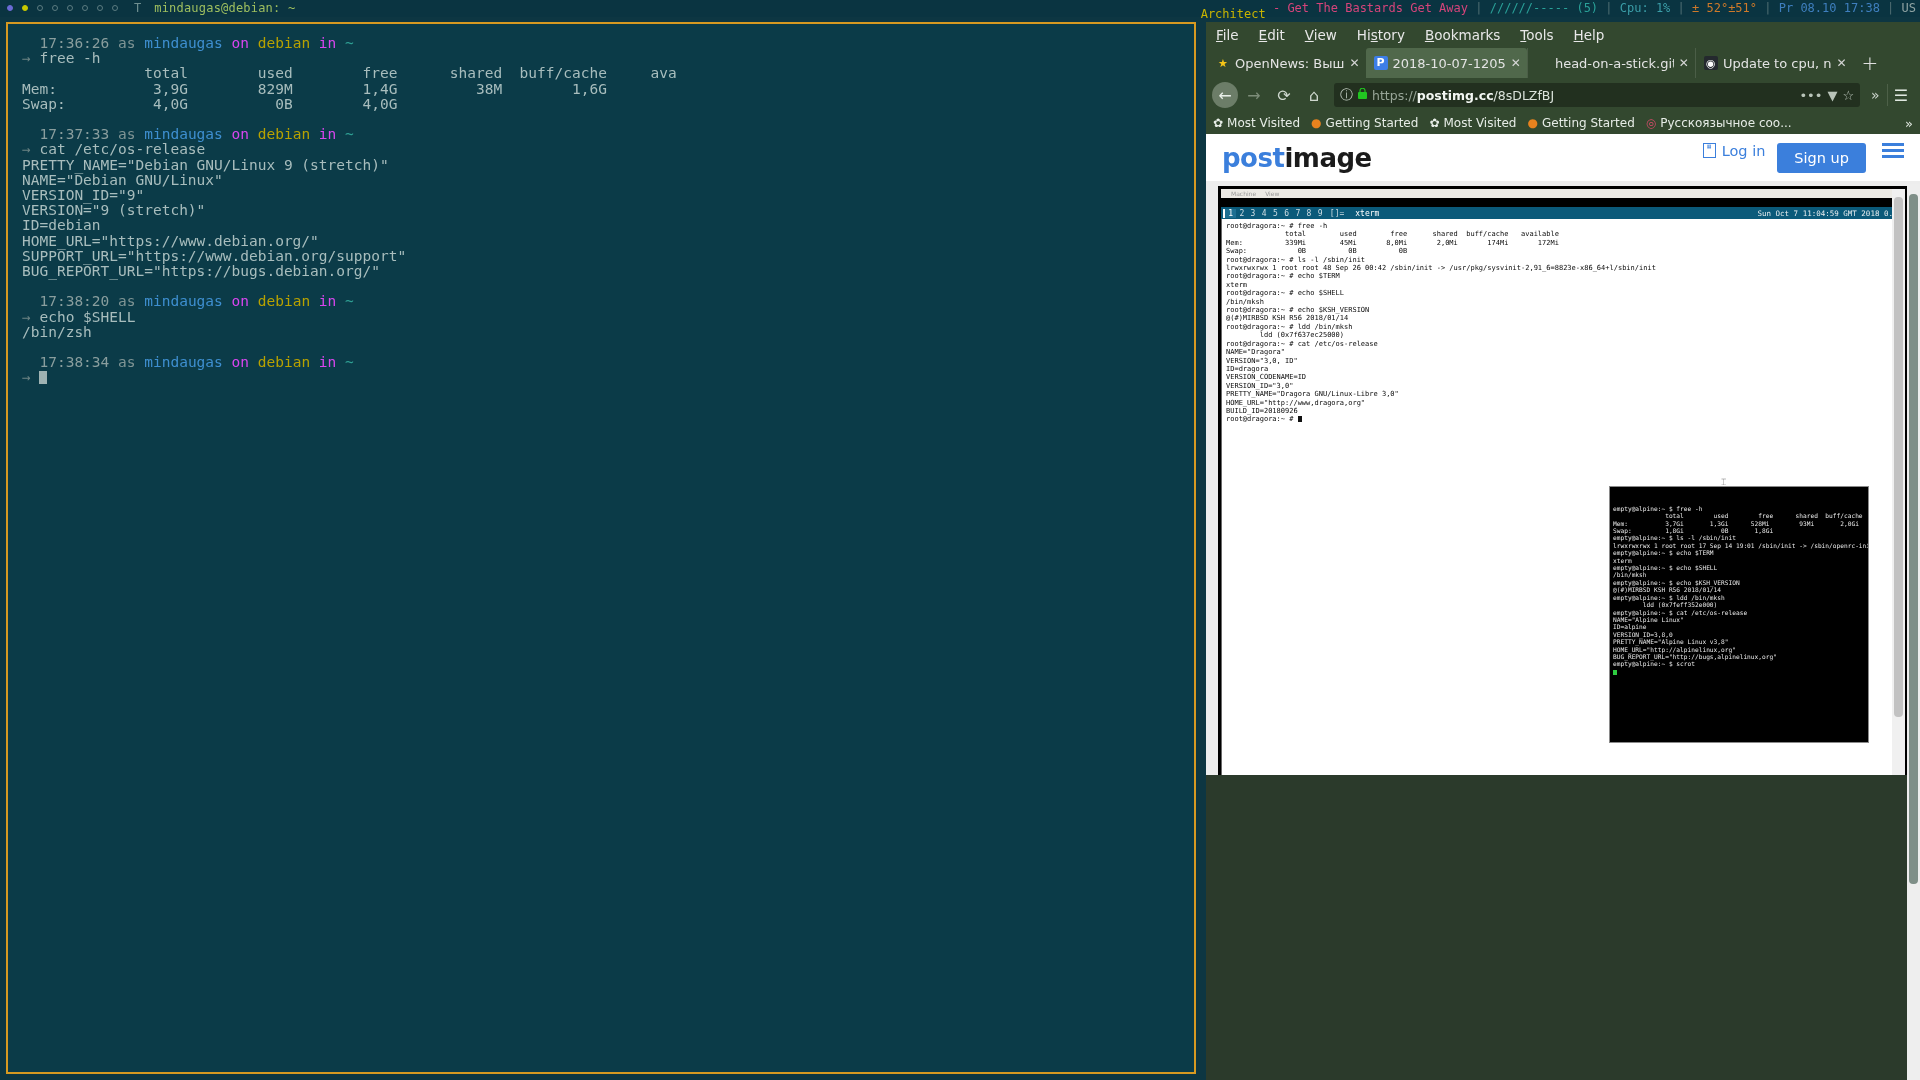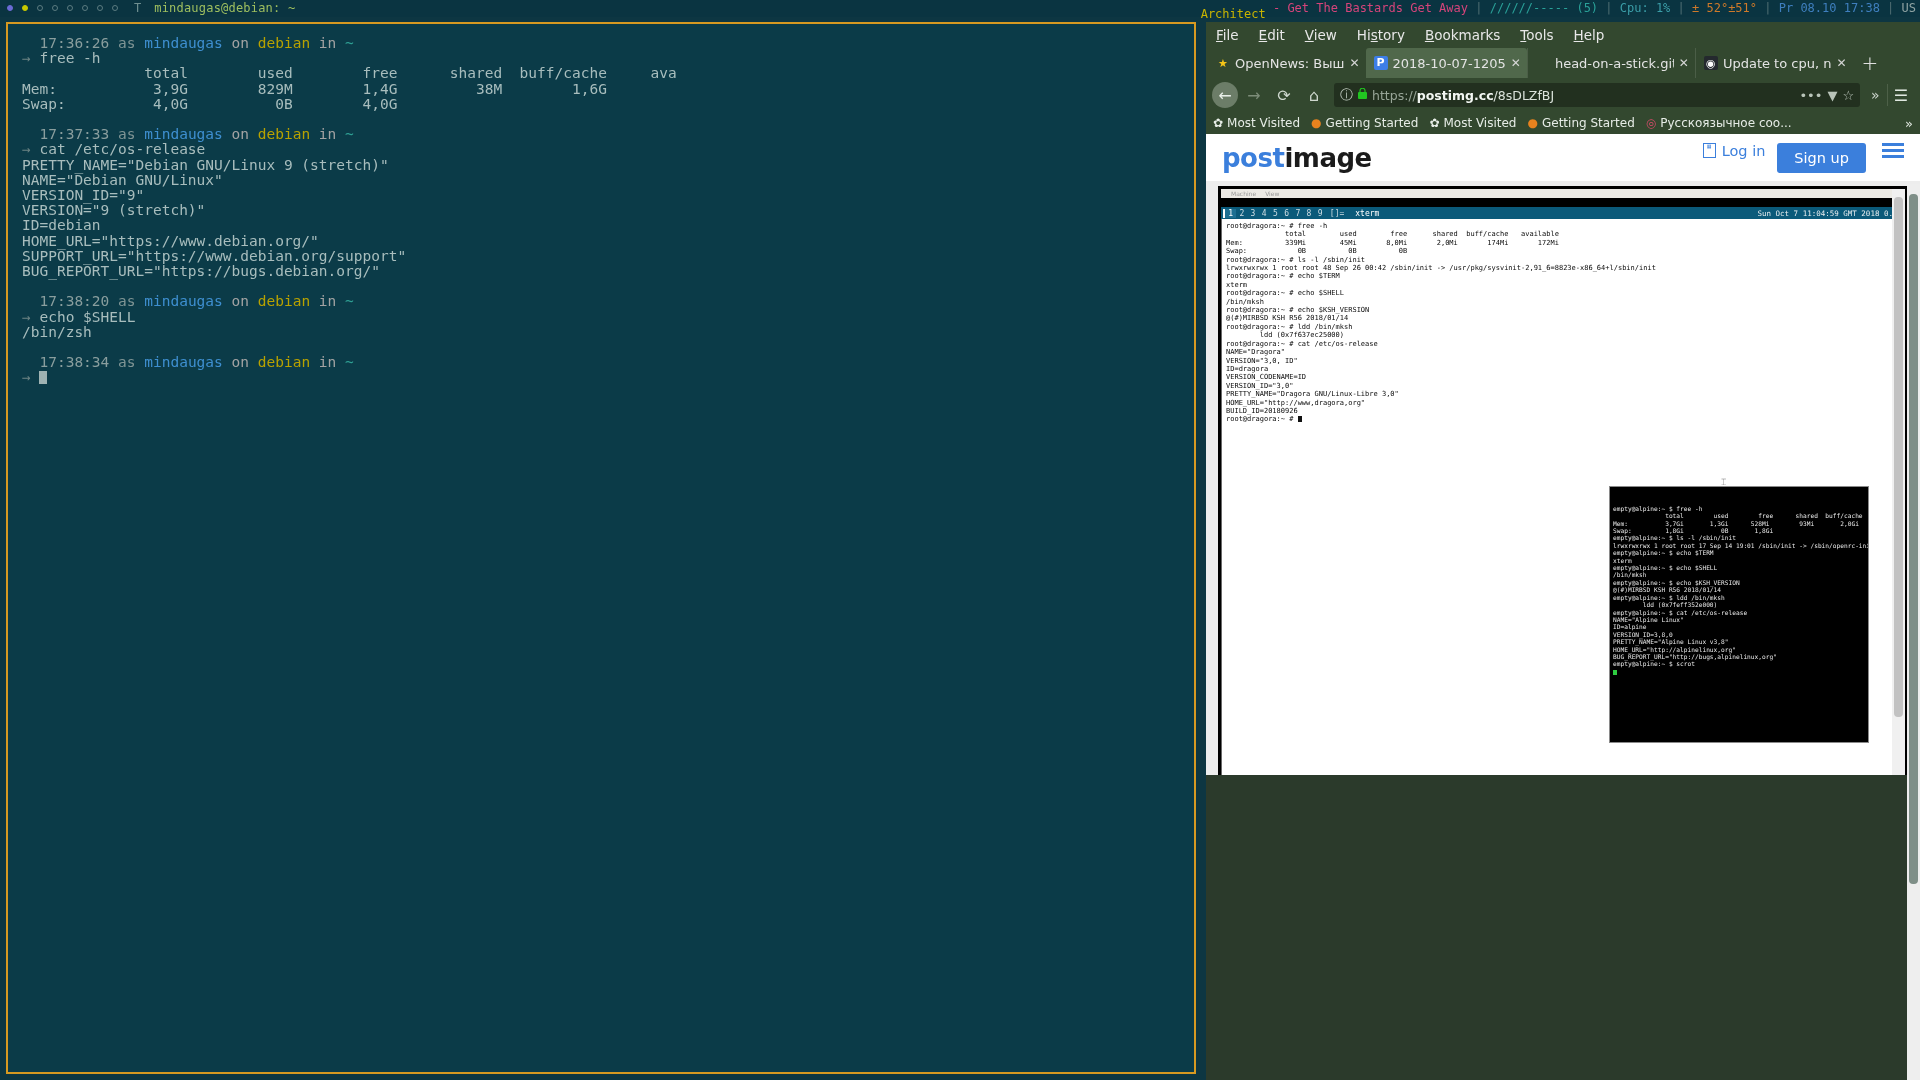--- a/index.html
+++ b/index.html
@@ -49,21 +49,21 @@
     padding: 12px 14px;
     font-family: "DejaVu Sans Mono", monospace;
     font-size: 14.5px; line-height: 15.2px;
     color: #a8bdbd; white-space: pre;
   }
   .t-line { white-space: pre; }
   .t-time   { color: #8a9e9e; }
   .t-as     { color: #7f9494; }
   .t-user   { color: #3e8fd0; }
   .t-host   { color: #b8a200; }
-  .t-in     { color: #a3a3a3; }
+  .t-in     { color: #d946ef; }
   .t-tilde  { color: #2f9f93; }
   .t-arrow  { color: #6d8585; }
   .t-txt    { color: #a8bdbd; }
   .t-blank  { height: 15.2px; }
   .cursor {
     display: inline-block; width: 8px; height: 13px;
     background: #9fb3b3; vertical-align: -2px;
   }
 
   

